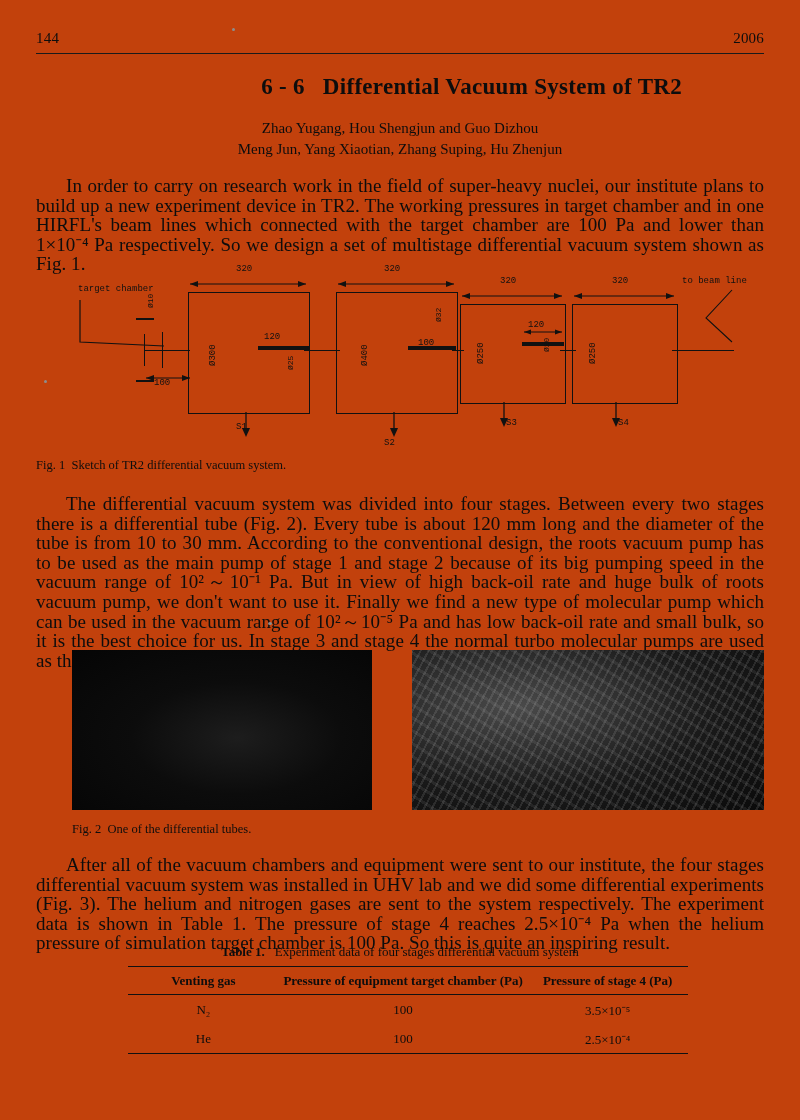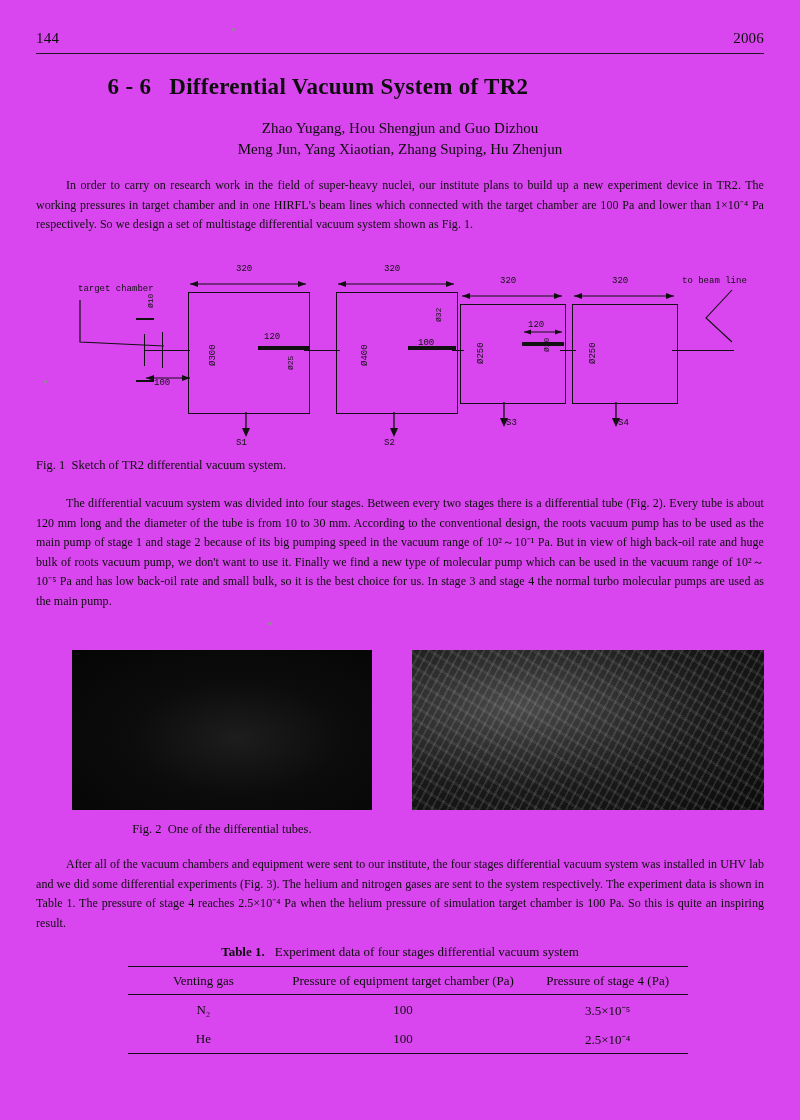--- a/index.html
+++ b/index.html
@@ -12,21 +12,21 @@
     height: 1120px;
     position: relative;
     font-family: "Liberation Serif", serif;
     color: #0d0d0d;
     overflow: hidden;
   }
   .page {
     position: absolute;
     left: 0; top: 0;
     width: 800px; height: 1120px;
-    background: #d946ef;
+    background: #c2410c;
   }
   
   .runhead {
     position: absolute;
     left: 36px; top: 30px;
     width: 728px;
     display: flex;
     align-items: baseline;
     justify-content: space-between;
     font-size: 15px;
@@ -43,40 +43,41 @@
     position: absolute;
     left: 36px; top: 53px;
     width: 728px; height: 1px;
     background: #1a1a1a;
   }
   
   .title {
     position: absolute;
     left: 0; top: 74px;
     width: 636px;
-    text-align: center;
+    text-align: right;
     font-size: 23px;
     font-weight: bold;
     letter-spacing: .3px;
+    padding-left: 46px;
   }
   .title .num { margin-right: 18px; }
   .authors {
     position: absolute;
     left: 0; top: 118px;
     width: 800px;
     text-align: center;
     font-size: 15px;
     line-height: 21px;
   }
   
   .col {
     position: absolute;
     left: 36px;
     width: 728px;
-    font-size: 12px;
+    font-size: 19px;
     line-height: 19.6px;
     text-align: justify;
     letter-spacing: .05px;
   }
   .col p { margin: 0; }
   .indent { text-indent: 30px; }
   #para1 { top: 176px; }
   #para2 { top: 494px; }
   #para3 { top: 855px; }
   
@@ -120,21 +121,21 @@
               repeating-linear-gradient(32deg, rgba(255,255,255,.07) 0 3px, rgba(0,0,0,0) 3px 11px),
               radial-gradient(ellipse at 30% 35%, #4a4a4a 0%, #1a1a1a 55%, #0a0a0a 100%);
   }
   #photo2 {
     background:
       radial-gradient(ellipse at 55% 55%, #1d1d1d 0%, #0c0c0c 45%, #050505 100%);
   }
   .fig-cap {
     position: absolute;
     font-size: 12.5px;
-    text-align: center;
+    text-align: left;
   }
   #cap2 { left: 72px; top: 822px; width: 300px; }
   #cap3 { left: 402px; top: 822px; width: 372px; }
   
   .tbl-title {
     position: absolute;
     left: 36px; top: 944px;
     width: 728px;
     text-align: center;
     font-size: 13px;
@@ -145,21 +146,21 @@
     left: 128px; top: 966px;
     width: 560px;
     border-collapse: collapse;
     font-size: 13px;
   }
   table.data th, table.data td {
     text-align: center;
     padding: 6px 2px 5px;
     font-weight: normal;
   }
-  table.data thead th { border-top: 1.4px solid #111; border-bottom: 1px solid #111; }
+  table.data thead th { border-top: 1.4px solid #111; border-bottom: 1px solid #111; font-weight: bold; }
   table.data tbody tr:last-child td { border-bottom: 1.4px solid #111; }
   .speck { position: absolute; background: #8d8d8d; border-radius: 50%; }
 </style>
 </head>
 <body>
 
 <div class="page">
 
   <div class="runhead">
     <span class="pageno">144</span>
@@ -284,21 +285,21 @@
     <span class="lbl" style="left:440px; top:102px; transform:rotate(-90deg); transform-origin:left top;">Ø250</span>
     <span class="lbl small" style="left:506px; top:90px; transform:rotate(-90deg); transform-origin:left top;">Ø20</span>
     <span class="lbl" style="left:552px; top:102px; transform:rotate(-90deg); transform-origin:left top;">Ø250</span>
 
     <div class="f1" style="left:204px; top:150px;">
       <svg width="12" height="26" style="display:block">
         <line x1="6" y1="0" x2="6" y2="20" stroke="#111" stroke-width="1.3"></line>
         <polygon points="6,25 2,16 10,16" fill="#111"></polygon>
       </svg>
     </div>
-    <span class="lbl" style="left:200px; top:176px;">S1</span>
+    <span class="lbl" style="left:200px; top:160px;">S1</span>
 
     <div class="f1" style="left:352px; top:150px;">
       <svg width="12" height="26" style="display:block">
         <line x1="6" y1="0" x2="6" y2="20" stroke="#111" stroke-width="1.3"></line>
         <polygon points="6,25 2,16 10,16" fill="#111"></polygon>
       </svg>
     </div>
     <span class="lbl" style="left:348px; top:176px;">S2</span>
 
     <div class="f1" style="left:462px; top:140px;">

